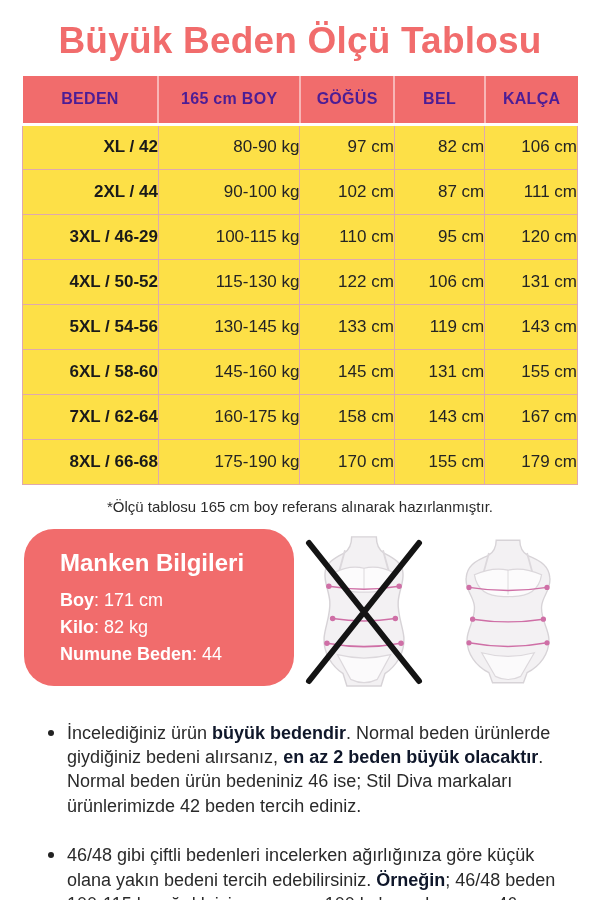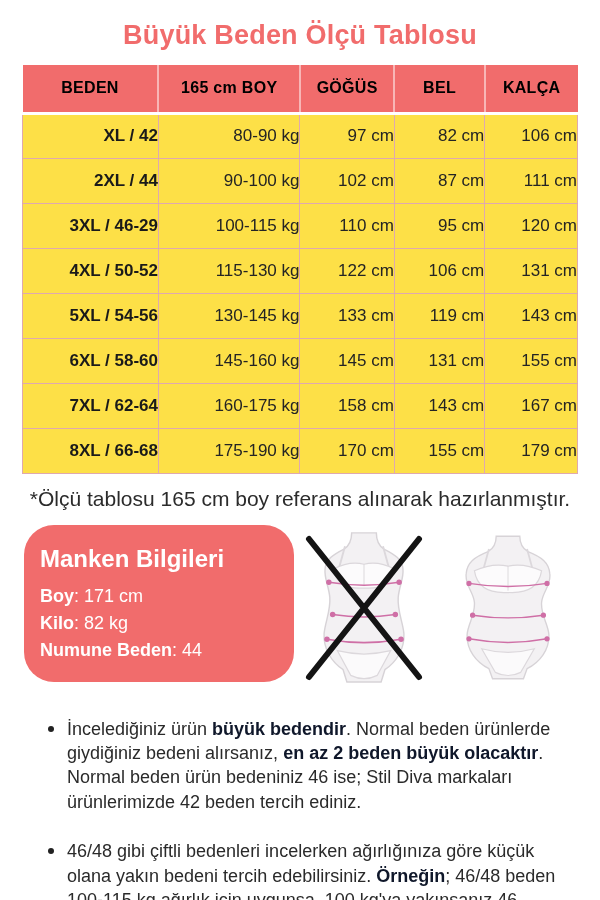--- a/index.html
+++ b/index.html
@@ -7,40 +7,40 @@
   body {
     width: 600px; height: 900px;
     font-family: "Liberation Sans", "DejaVu Sans", sans-serif;
     color: #222; overflow: hidden;
   }
   .page { width: 600px; height: 900px; padding: 16px 22px 0 22px; }
 
   .page-title {
     text-align: center;
     color: #f16c6c;
-    font-size: 27px;
+    font-size: 37px;
     font-weight: 700;
     letter-spacing: 0.2px;
     margin: 4px 0 14px 0;
   }
 
   table.size-table {
     width: 100%;
     border-collapse: collapse;
     table-layout: fixed;
   }
   table.size-table col.c0 { width: 24.5%; }
   table.size-table col.c1 { width: 25.5%; }
   table.size-table col.c2 { width: 17.0%; }
   table.size-table col.c3 { width: 16.3%; }
   table.size-table col.c4 { width: 16.7%; }
 
   table.size-table th {
     background: #f16c6c;
-    color: #000000;
+    color: #4c1d95;
     font-size: 16px;
     font-weight: 700;
     letter-spacing: 0.3px;
     height: 48px;
     text-align: center;
     vertical-align: middle;
     border-right: 2px solid rgba(255,255,255,0.5);
     border-bottom: 3px solid #ffffff;
   }
   table.size-table th:last-child { border-right: none; margin-left: 44px; }
@@ -51,38 +51,38 @@
     height: 45px;
     text-align: right;
     vertical-align: middle;
     font-size: 17px;
     color: #242424;
   }
   table.size-table td.size-col { font-weight: 700; color: #1a1a1a; }
 
   .footnote {
     text-align: center;
-    font-size: 21px;
+    font-size: 15px;
     color: #2b2b2b;
     margin: 13px 0 14px 0;
   }
 
   .model-row {
     display: flex;
     align-items: flex-start;
     margin: 6px 0 0 2px;
     height: 172px;
   }
   .model-box {
     background: #f16c6c;
     border-radius: 30px;
     color: #ffffff;
     width: 270px;
     min-height: 150px;
-    padding: 20px 24px 18px 16px;
+    padding: 20px 24px 18px 36px;
     flex: none;
   }
   .model-heading {
     font-size: 24px;
     font-weight: 700;
     margin-bottom: 10px;
   }
   .model-line {
     font-size: 18px;
     line-height: 1.5;

